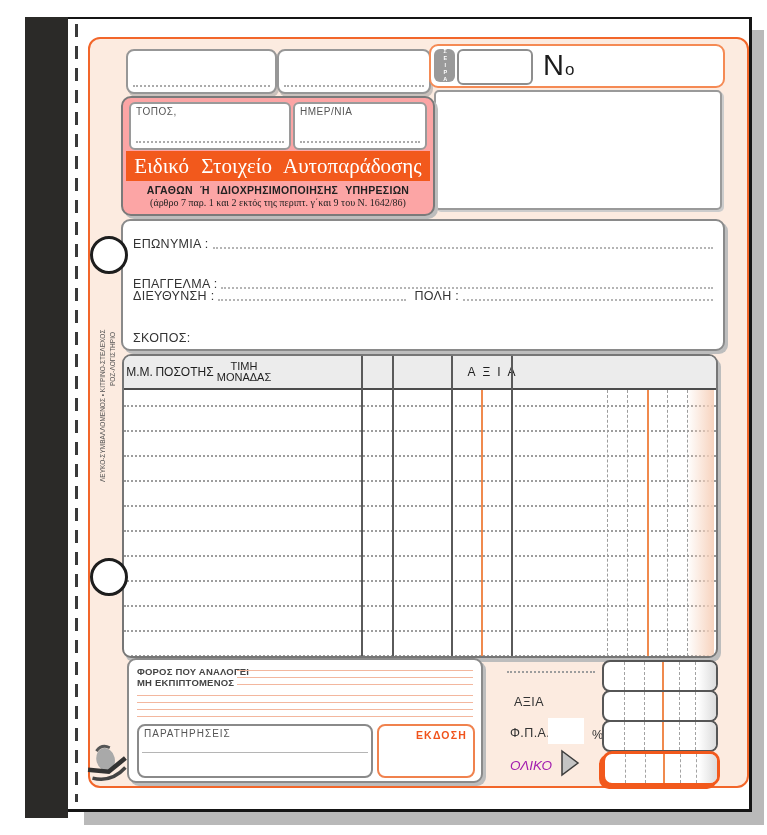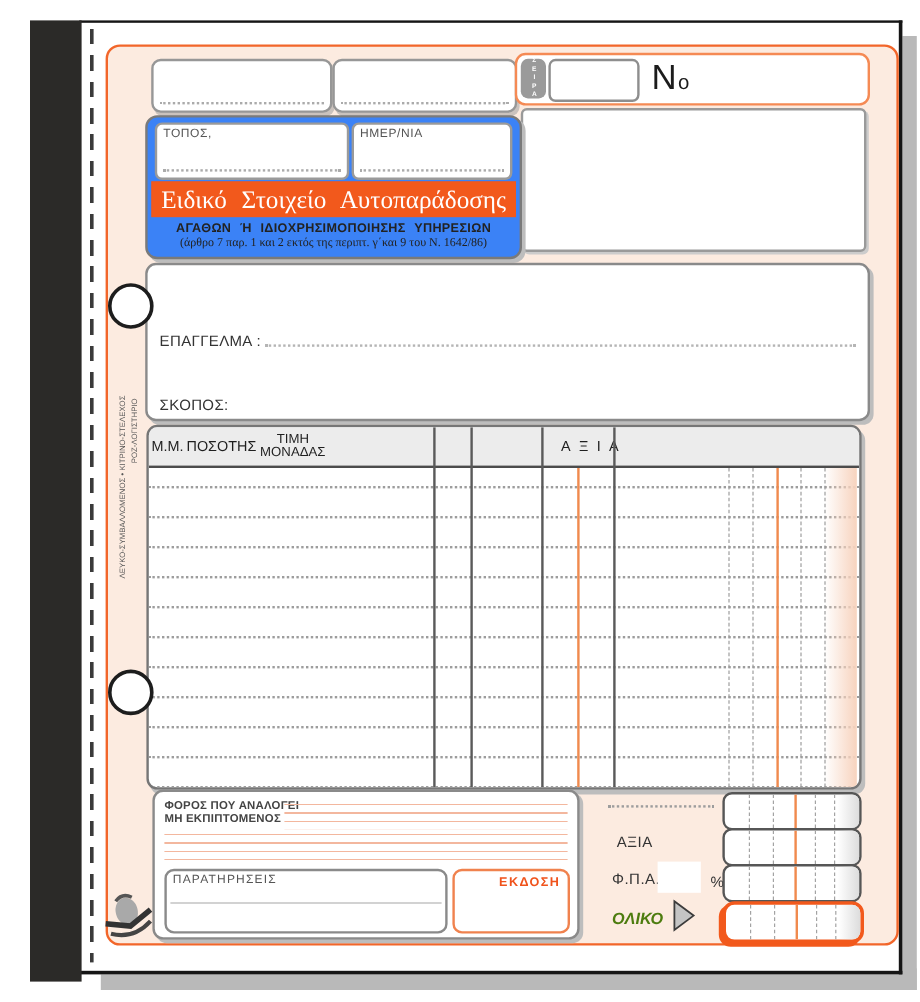--- a/index.html
+++ b/index.html
@@ -30,21 +30,21 @@
   .seira-tab{position:absolute;left:3px;top:3px;width:21px;height:33px;background:#9a9a9a;
              border-radius:6px;color:#fff;display:flex;align-items:center;justify-content:center;}
   .seira-txt{writing-mode:vertical-rl;text-orientation:upright;font-size:5.5px;font-weight:bold;
              letter-spacing:1px;line-height:1;}
   .series-box{position:absolute;left:26px;top:3px;width:72px;height:32px;background:#fff;
               border:2px solid #8e8e8e;border-radius:6px;}
   .no-label{position:absolute;left:112px;top:3px;font-size:17px;color:#1c1c1c;letter-spacing:1px;}
   .no-label::first-letter{font-size:29px;}
 
   
-  .hleft{left:31px;top:57px;width:310px;height:116px;background:#3b82f6;border:2px solid #7a7a7a;
+  .hleft{left:31px;top:57px;width:310px;height:116px;background:#fca5a5;border:2px solid #7a7a7a;
          border-radius:10px;box-shadow:3px 3px 0 #bdbdbd;}
   .topos{position:absolute;left:6px;top:4px;width:158px;height:44px;background:#fff;
          border:2px solid #9a9a9a;border-radius:6px;}
   .hmer{position:absolute;left:170px;top:4px;width:130px;height:44px;background:#fff;
         border:2px solid #9a9a9a;border-radius:6px;}
   .fieldlab{position:absolute;left:5px;top:2px;font-size:10px;color:#555;letter-spacing:.5px;}
   .titlebar{position:absolute;left:3px;right:3px;top:53px;height:30px;background:#f2591c;
             display:flex;align-items:center;justify-content:center;color:#fff;
             font-family:"Liberation Serif",serif;font-size:21px;word-spacing:7px;}
   .sub1{position:absolute;left:0;right:0;top:86px;text-align:center;font-size:10.5px;
@@ -107,21 +107,21 @@
   .frlab{font-size:12.5px;color:#333;letter-spacing:.4px;}
   .amt{position:absolute;left:512px;width:112px;height:28px;background:#fff;border:2px solid #565656;
        border-radius:8px;overflow:hidden;}
   .amt-total{height:29px;border:3px solid #f2591c;border-radius:10px;
              box-shadow:-3px 3px 0 #f2591c;}
   .ad{position:absolute;top:0;bottom:0;width:0;border-left:1px dashed #a3a3a3;}
   .ao{position:absolute;top:0;bottom:0;width:1.5px;background:#f08a4e;}
   .ash{position:absolute;top:0;bottom:0;left:94px;right:0;
        background:linear-gradient(to right,rgba(230,230,230,0),#dcdcdc);}
   .vatbox{left:458px;top:679px;width:36px;height:26px;background:#fff;}
-  .total-lab{font-weight:bold;font-style:italic;font-size:13.5px;color:#4d7c0f;}
+  .total-lab{font-weight:normal;font-style:italic;font-size:13.5px;color:#a21caf;}
 </style>
 </head>
 <body>
 
 <div class="scene">
 
   <div class="abs shadow-r"></div>
   <div class="abs shadow-b"></div>
   <div class="abs page"></div>
   <div class="abs spine"></div>
@@ -154,22 +154,32 @@
       <div class="hmer">
         <span class="fieldlab">ΗΜΕΡ/ΝΙΑ</span>
         <div class="dotline"></div>
       </div>
       <div class="titlebar">Ειδικό Στοιχείο Αυτοπαράδοσης</div>
       <div class="sub1">ΑΓΑΘΩΝ  Ή  ΙΔΙΟΧΡΗΣΙΜΟΠΟΙΗΣΗΣ  ΥΠΗΡΕΣΙΩΝ</div>
       <div class="sub2">(άρθρο 7 παρ. 1 και 2 εκτός της περιπτ. γ΄και 9 του Ν. 1642/86)</div>
     </div>
 
     <div class="abs party">
+      <div class="prow" style="top:8px;">
+        <span class="plab">ΕΠΩΝΥΜΙΑ :</span>
+        <span class="pfill"></span>
+      </div>
       <div class="prow" style="top:34px;margin-top:14px;">
         <span class="plab">ΕΠΑΓΓΕΛΜΑ :</span>
+        <span class="pfill"></span>
+      </div>
+      <div class="prow" style="top:60px;">
+        <span class="plab">ΔΙΕΥΘΥΝΣΗ :</span>
+        <span class="pfill" style="flex:0 0 188px;"></span>
+        <span class="plab" style="margin-left:8px;">ΠΟΛΗ :</span>
         <span class="pfill"></span>
       </div>
       <div class="prow" style="top:102px;">
         <span class="plab">ΣΚΟΠΟΣ:</span>
       </div>
     </div>
 
     <div class="abs itable">
       <div class="thead">
         <div class="th th2">Μ.Μ.</div>

